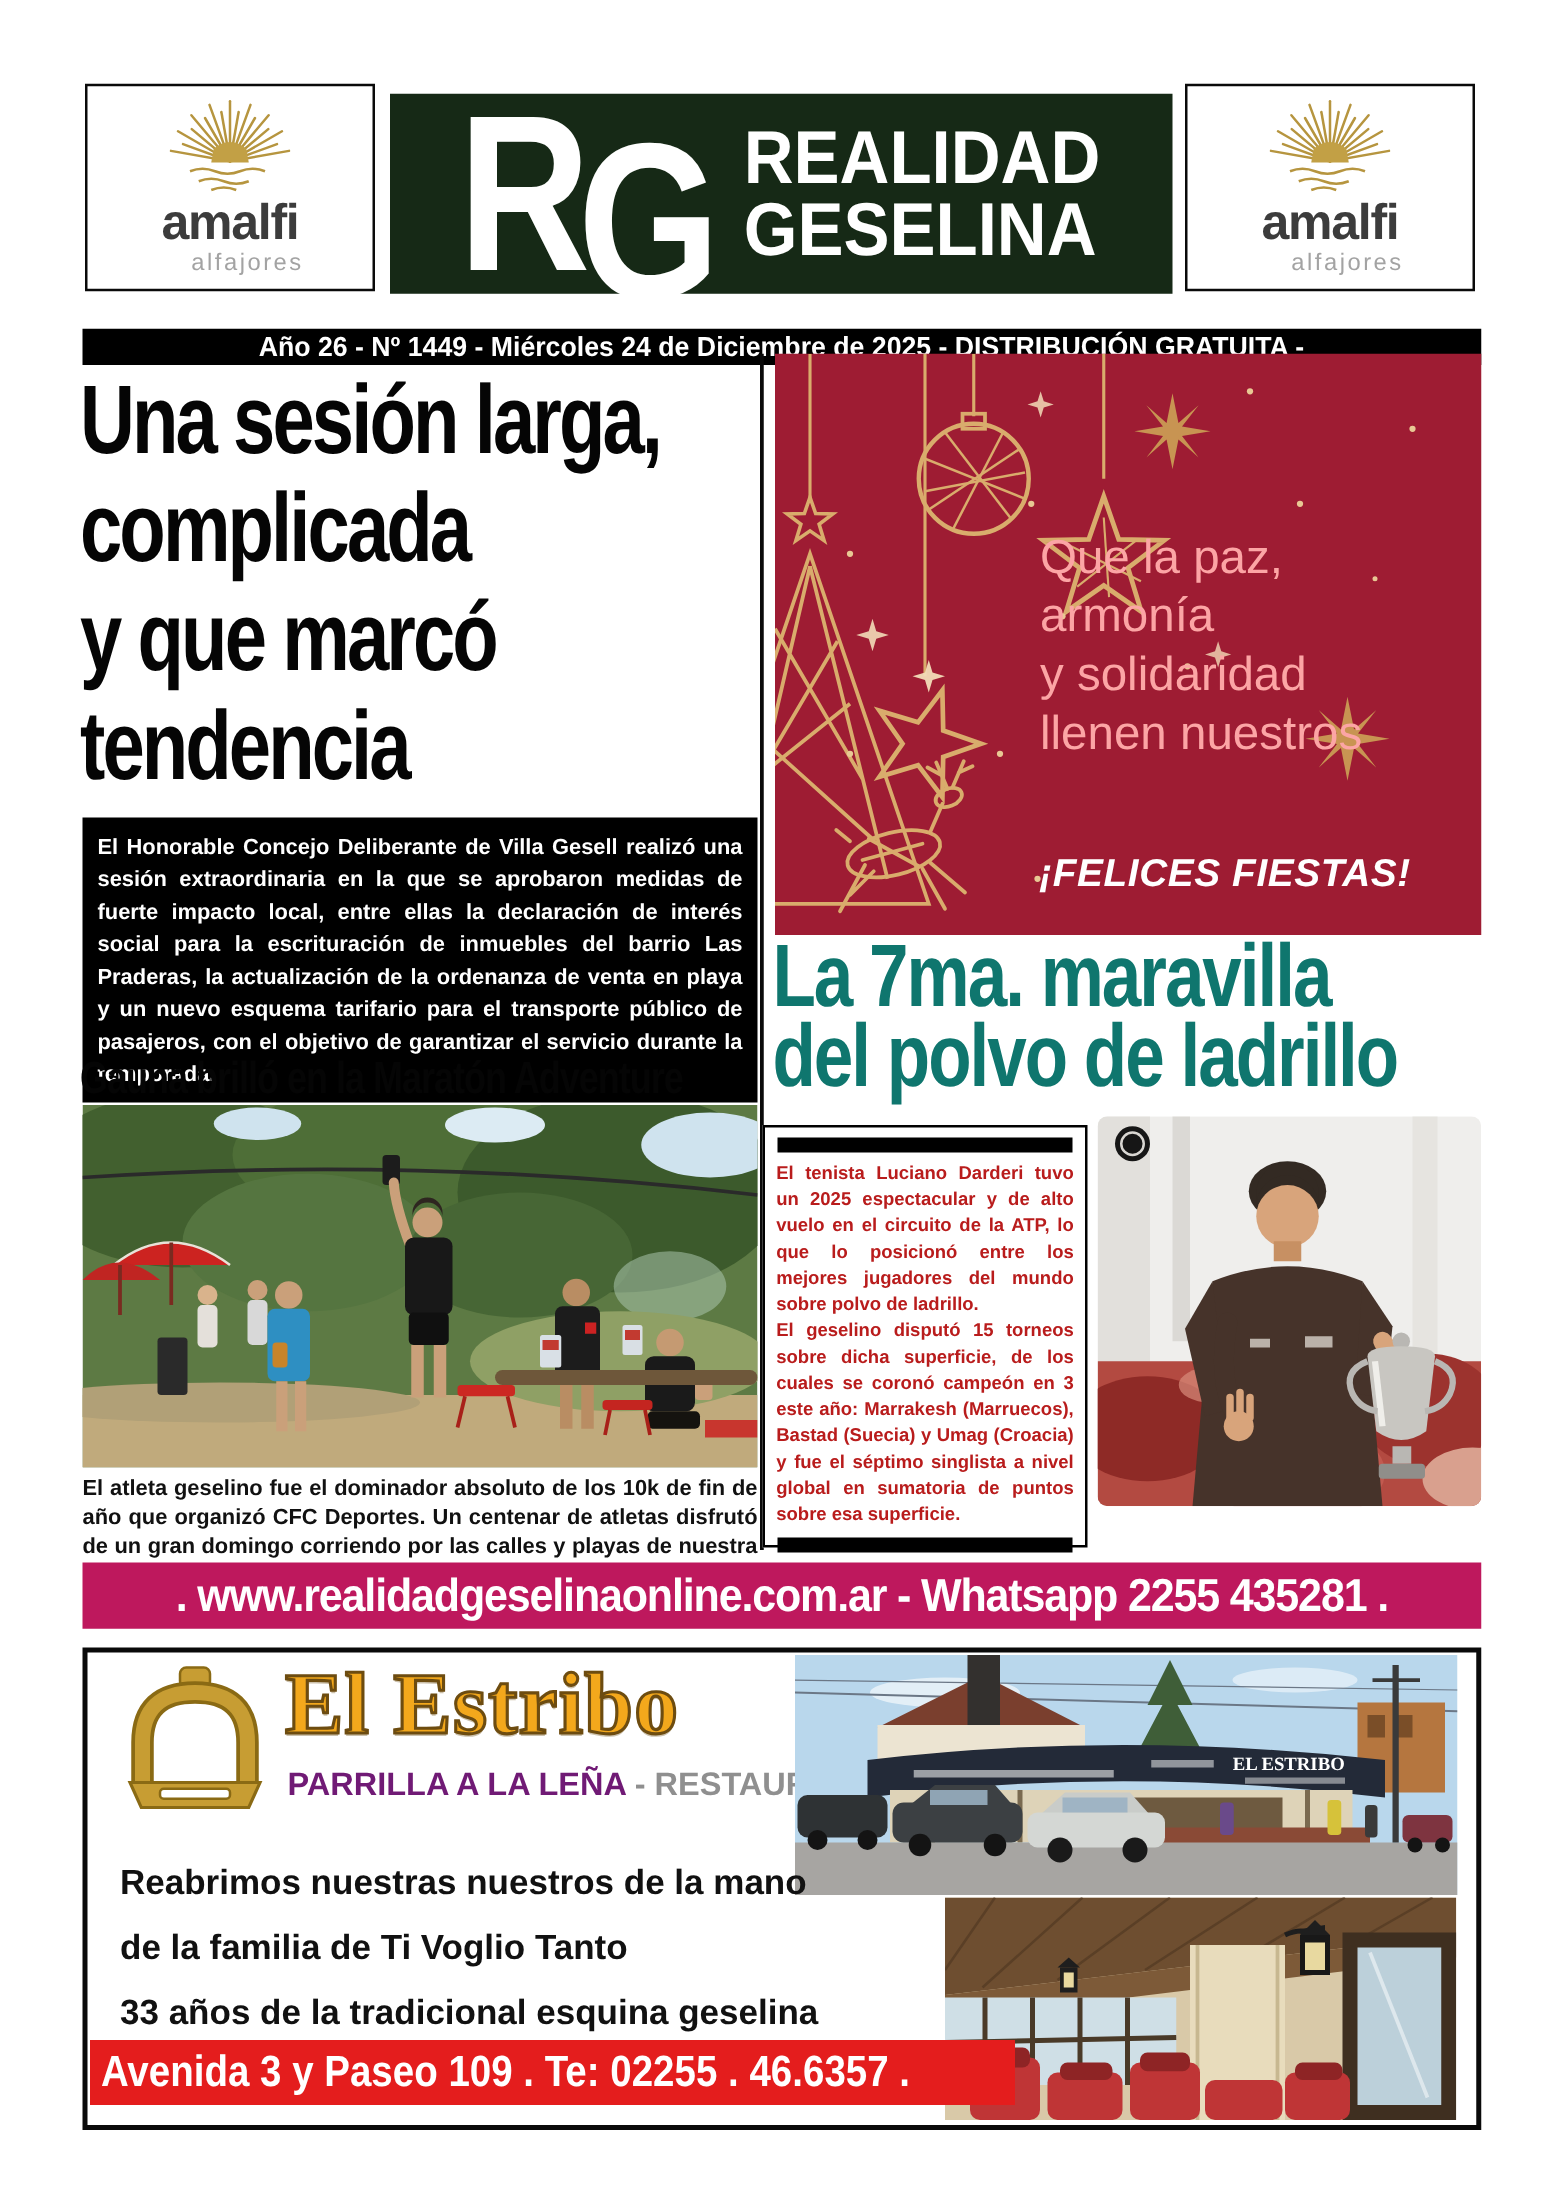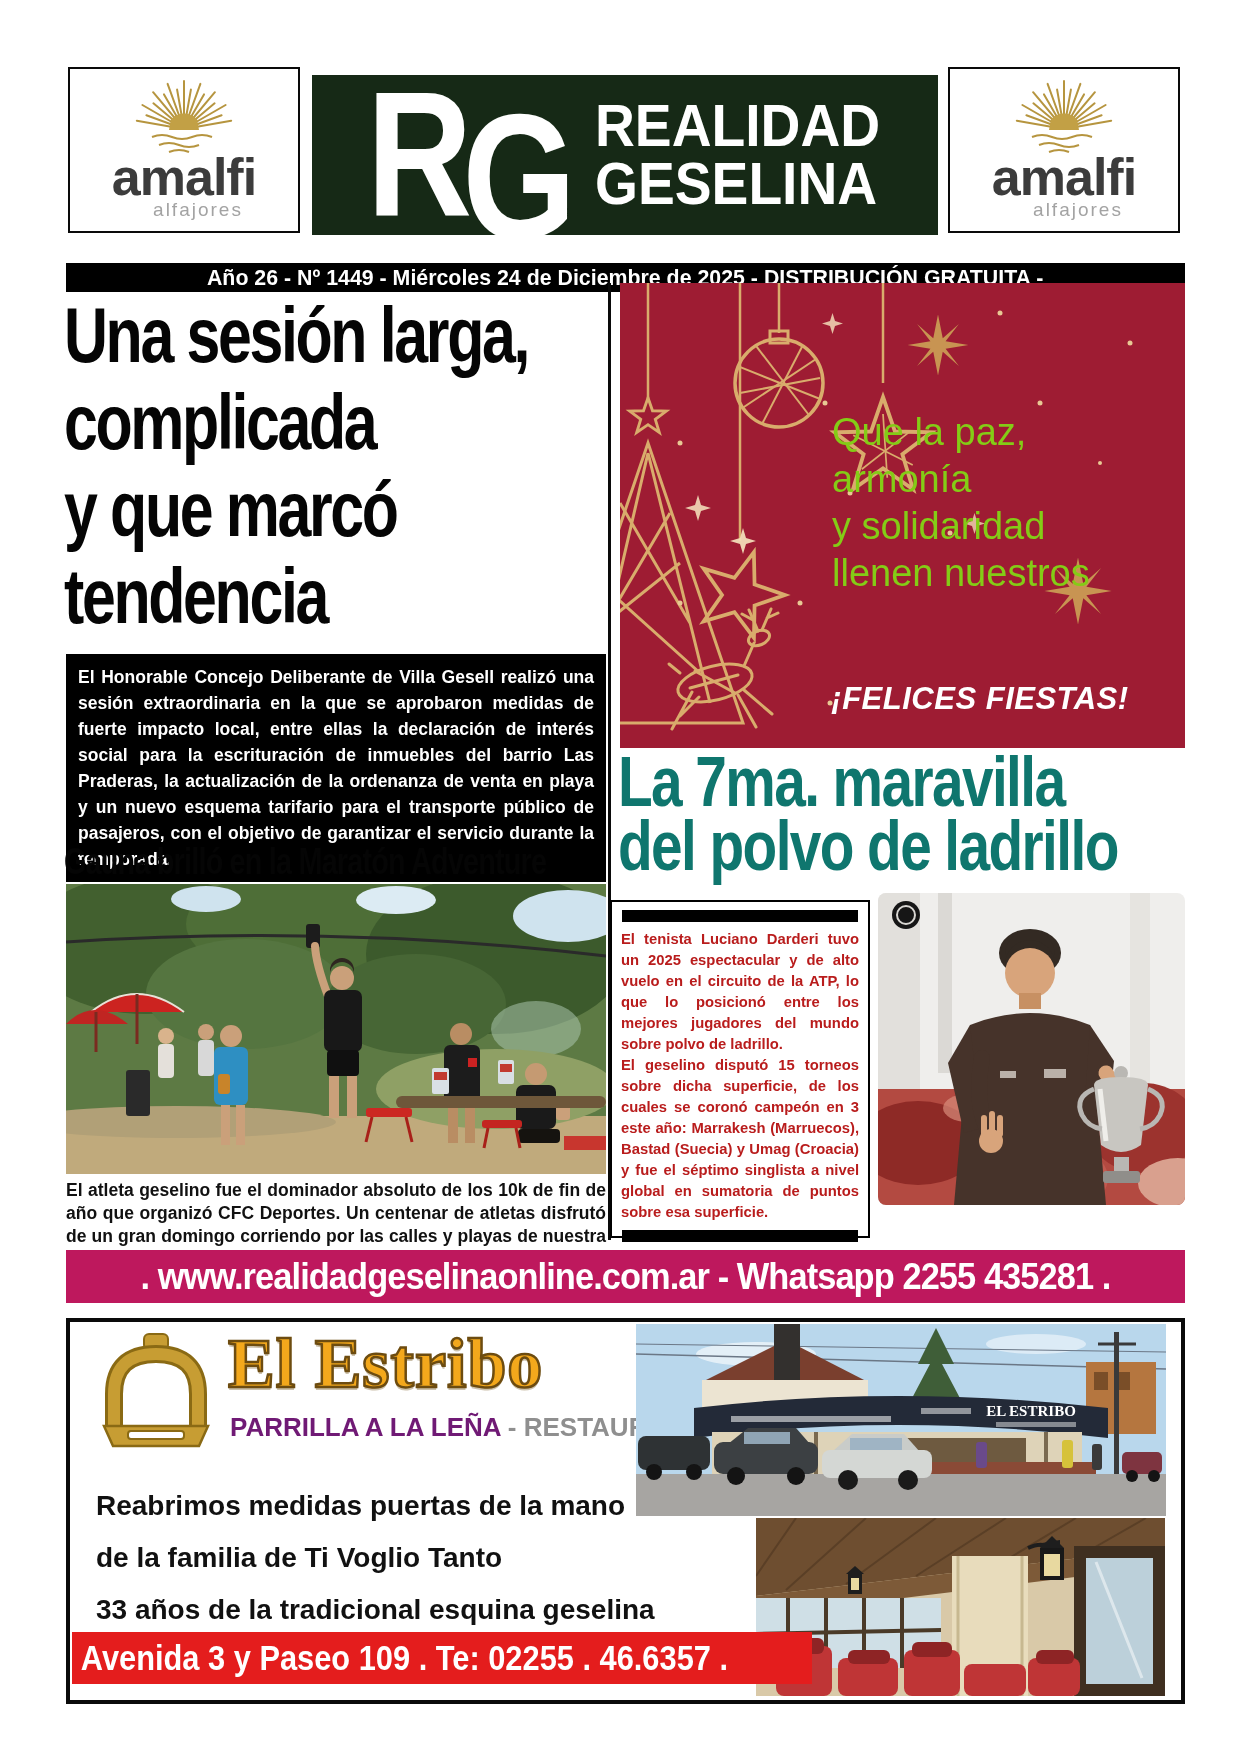--- a/index.html
+++ b/index.html
@@ -3,21 +3,21 @@
 <meta charset="utf-8">
 <style>
   html,body{margin:0;padding:0;background:#ffffff;}
   .page{position:relative;width:1240px;height:1754px;background:#ffffff;overflow:hidden;
         font-family:"Liberation Sans",sans-serif;}
 
   
   .amalfi-box{position:absolute;top:67px;width:232px;height:166px;background:#fff;
               border:2px solid #0a0a0a;box-sizing:border-box;text-align:center;}
   .amalfi-box.left{left:68px;} .amalfi-box.right{left:948px;}
-  .amalfi-name{font-size:52px;font-weight:700;color:#3c3c3c;letter-spacing:-1px;line-height:40px;margin-top:-2px;}
+  .amalfi-name{font-size:40px;font-weight:700;color:#3c3c3c;letter-spacing:-1px;line-height:40px;margin-top:-2px;}
   .amalfi-sub{font-size:19px;color:#a3a3a3;letter-spacing:2px;margin-top:2px;padding-left:28px;}
 
   .masthead{position:absolute;left:312px;top:75px;width:626px;height:160px;background:#162916;
             display:flex;align-items:center;justify-content:center;color:#fff;}
   .rg-block{display:inline-block;transform:scaleX(.82);transform-origin:center;
             font-weight:900;font-size:178px;line-height:130px;letter-spacing:-12px;white-space:nowrap;}
   .rg-g{display:inline-block;transform:translateY(22px);}
   .masthead-title{margin-left:6px;font-weight:900;font-size:60px;line-height:58px;letter-spacing:0px;}
   .masthead-title div{display:inline-block;transform:scaleX(.92);transform-origin:left;white-space:nowrap;display:block;}
 
@@ -42,21 +42,21 @@
                      transform:scaleX(.8);transform-origin:left;}
 
   .marathon-photo{position:absolute;left:66px;top:884px;width:540px;height:290px;}
 
   .caption{position:absolute;left:66px;top:1179px;width:540px;margin:0;font-weight:700;
            font-size:17.5px;line-height:23px;color:#111;text-align:justify;}
 
   
   .holiday-ad{position:absolute;left:620px;top:283px;width:565px;height:465px;background:#9E1C33;overflow:hidden;}
   .holiday-deco{position:absolute;left:0;top:0;}
-  .holiday-msg{position:absolute;left:212px;top:126px;color:#84cc16;font-size:38px;line-height:47px;font-weight:400;}
+  .holiday-msg{position:absolute;left:212px;top:140px;color:#fca5a5;font-size:38px;line-height:47px;font-weight:400;}
   .holiday-greeting{position:absolute;left:195px;top:398px;width:330px;text-align:center;color:#fff;
                     font-weight:700;font-style:italic;font-size:31px;letter-spacing:.5px;white-space:nowrap;}
 
   .tennis-headline{position:absolute;left:618px;top:750px;margin:0;font-size:71px;font-weight:900;
                    line-height:64px;letter-spacing:-2px;color:#0f766e;white-space:nowrap;}
   .tennis-headline div{display:inline-block;transform:scaleX(.8);transform-origin:left;display:block;}
 
   .tennis-box{position:absolute;left:610px;top:900px;width:260px;height:338px;box-sizing:border-box;
               border:2px solid #000;background:#fff;padding:6px 9px;}
   .tbar{height:12px;background:#000;margin:2px 1px 7px 1px;}
@@ -469,21 +469,21 @@
         <rect x="486" y="128" width="40" height="22" rx="5" fill="#7e3440"></rect>
         <circle cx="496" cy="152" r="6" fill="#141414"></circle>
           <circle cx="518" cy="152" r="6" fill="#141414"></circle>
 
         <rect x="478" y="8" width="5" height="142" fill="#3a3a3a"></rect>
         <line x1="462" y1="20" x2="500" y2="20" stroke="#3a3a3a" stroke-width="3"></line>
       </svg>
     </div>
 
     <div class="estribo-lines">
-      <div>Reabrimos medidas puertas de la mano</div>
+      <div>Reabrimos nuestras nuestros de la mano</div>
       <div>de la familia de Ti Voglio Tanto</div>
       <div>33 años de la tradicional esquina geselina</div>
     </div>
 
     <div class="interior-photo">
       <svg width="409" height="178" viewBox="0 0 409 178" preserveAspectRatio="none">
         <rect width="409" height="178" fill="#d9c9a8"></rect>
         <path d="M0,0 L409,0 L409,30 L0,78 Z" fill="#6e4e30"></path>
         <path d="M0,78 L409,30 L409,48 L0,98 Z" fill="#7d5a38"></path>
         <g stroke="#5a3f26" stroke-width="2">

